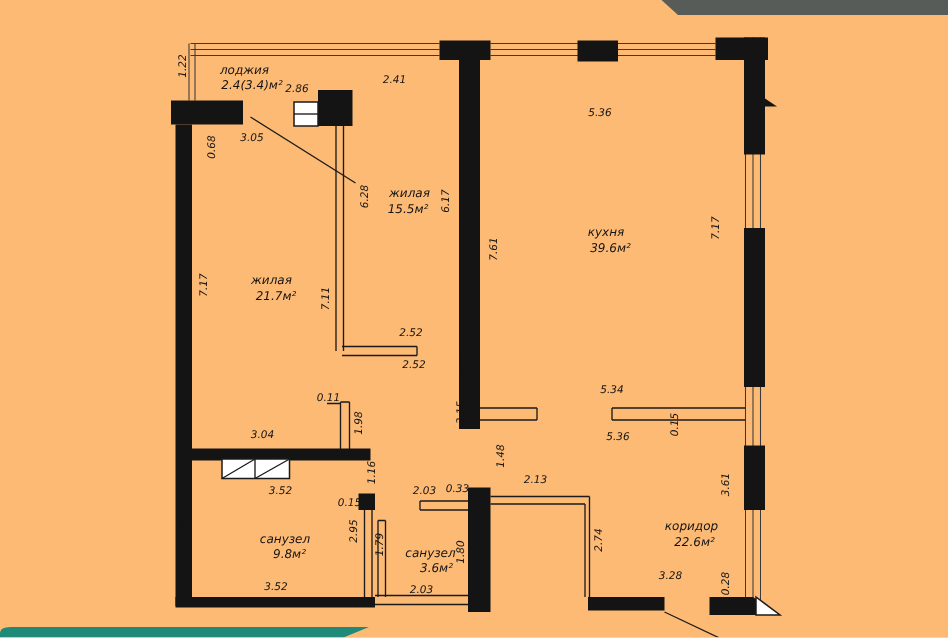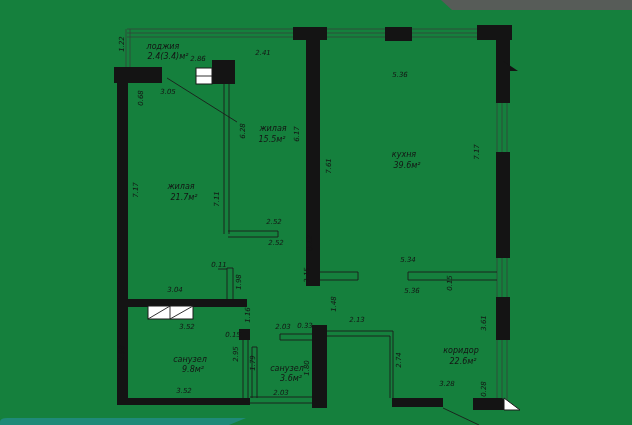--- a/index.html
+++ b/index.html
@@ -1,16 +1,16 @@
 <!DOCTYPE html>
 <html><head>
 <meta charset="utf-8">
 <style>
   html,body{margin:0;padding:0;background:#e8e8e8;}
-  .stage{position:relative;width:632px;height:425px;background:#15803d;overflow:hidden;
+  .stage{position:relative;width:632px;height:425px;background:#fdba74;overflow:hidden;
          font-family:"DejaVu Sans",sans-serif;}
   svg{position:absolute;left:0;top:0;}
   .thin{stroke:#1b1b1b;stroke-width:0.9;fill:none;}
   .hair{stroke:#3a3a3a;stroke-width:0.7;fill:none;}
   .wall{fill:#141414;stroke:none;}
   .box{fill:#ffffff;stroke:#1b1b1b;stroke-width:1;}
   text{fill:#141414;font-style:italic;}
   .dim{font-size:7px;}
   .room-name{font-size:8px;}
   .room-area{font-size:8px;}

